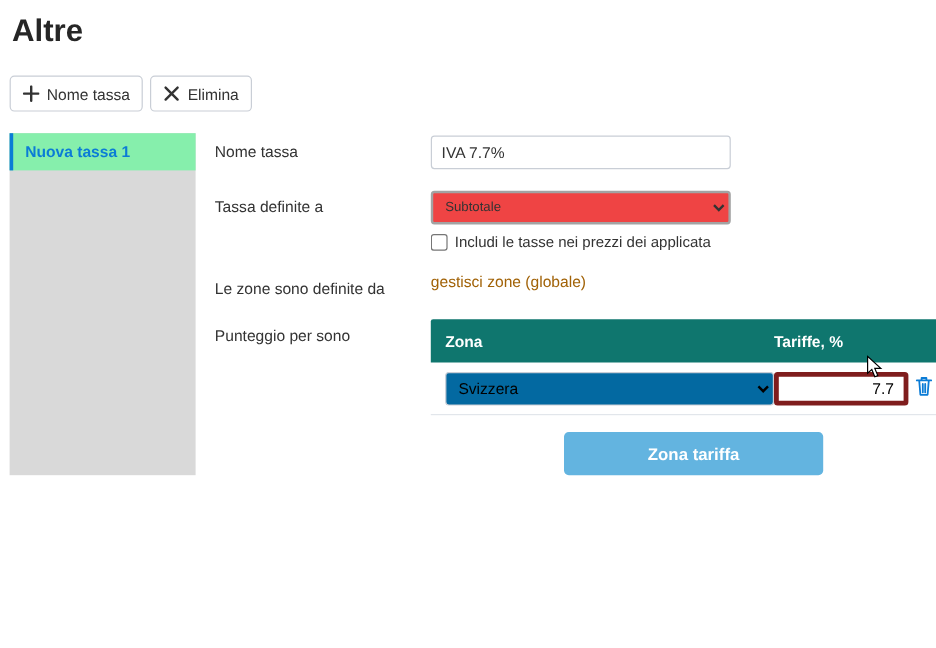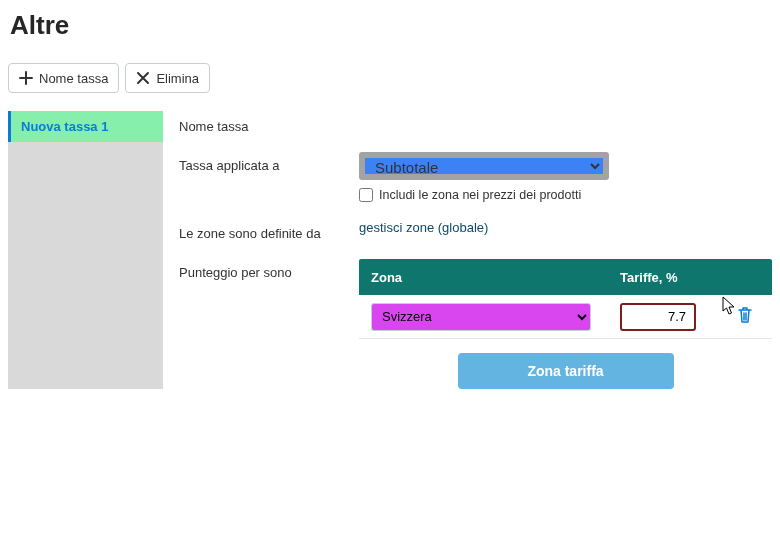--- a/index.html
+++ b/index.html
@@ -9,35 +9,35 @@
   .btn { display: inline-flex; align-items: center; gap: 6px; height: 30px; padding: 0 10px; background: #fff; border: 1px solid #c9ced6; border-radius: 4px; font-size: 13px; color: #333; cursor: pointer; }
   .btn .ico { display: inline-flex; width: 14px; height: 14px; align-items: center; justify-content: center; font-weight: 700; color: #333; }
   .layout { display: flex; }
   .sidebar { width: 155px; flex: 0 0 155px; background: #d9d9d9; }
   .sidebar-item { background: #86efac; border-left: 3px solid #0b7cd6; padding: 8px 10px; font-size: 13px; font-weight: 600; color: #0b7cd6; cursor: pointer; }
   .form { flex: 1; padding: 2px 0 0 16px; }
   .row { display: flex; align-items: flex-start; margin-bottom: 18px; }
   .row .label { width: 180px; flex: 0 0 180px; font-size: 13px; color: #333; padding-top: 6px; }
   .row .field { flex: 1; }
   .text-input { width: 250px; height: 28px; border: 1px solid #c9ced6; border-radius: 3px; padding: 0 8px; font-size: 13px; color: #333; }
-  .select { width: 250px; height: 28px; border: 6px solid #a3a3a3; border-radius: 3px; padding: 0 6px; font-size: 15px; background: #3b82f6; color: #333; }
+  .select { width: 250px; height: 28px; border: 2px solid #a3a3a3; border-radius: 3px; padding: 0 6px; font-size: 11px; background: #ef4444; color: #333; }
   .check-line { display: flex; align-items: center; gap: 6px; margin-top: 8px; font-size: 12.5px; color: #333; }
   .check-line input[type=checkbox] { width: 14px; height: 14px; accent-color: #0b7cd6; }
   .zone-row-inline { display: flex; align-items: center; gap: 18px; }
-  .link { color: #0c4a6e; font-size: 13px; cursor: pointer; text-decoration: none; }
+  .link { color: #a16207; font-size: 13px; cursor: pointer; text-decoration: none; }
   .rates-wrap { flex: 1; }
   .rates-header { display: flex; align-items: center; background: #0f766e; color: #fff; font-weight: 600; font-size: 13px; height: 36px; padding: 0 12px; border-radius: 2px 2px 0 0; }
   .rates-header .col-zone { flex: 1; }
   .rates-header .col-rate { width: 140px; }
   .rate-row { display: flex; align-items: center; height: 44px; padding: 0 12px; border-bottom: 1px solid #e2e6eb; }
   .rate-row .col-zone { flex: 1; display: flex; align-items: center; }
   .rate-row .col-rate { width: 110px; display: flex; align-items: center; }
   .rate-row .col-actions { width: 30px; display: flex; align-items: center; justify-content: center; }
-  .rate-select { width: 220px; height: 28px; border: 1px solid #c9ced6; border-radius: 3px; padding: 0 6px; font-size: 13px; background: #d946ef; }
-  .rate-input { width: 76px; height: 28px; border: 2px solid #7f1d1d; border-radius: 3px; padding: 0 8px; text-align: right; font-size: 13px; }
+  .rate-select { width: 274px; height: 28px; border: 1px solid #c9ced6; border-radius: 3px; padding: 0 6px; font-size: 13px; background: #0369a1; }
+  .rate-input { width: 112px; height: 28px; border: 4px solid #7f1d1d; border-radius: 3px; padding: 0 8px; text-align: right; font-size: 13px; }
   .trash { color: #0b7cd6; cursor: pointer; }
   .other-zone-label { font-size: 13px; color: #333; padding-left: 2px; }
   .new-rate-wrap { display: flex; justify-content: center; margin-top: 14px; }
   .btn-primary { width: 216px; height: 36px; border: none; border-radius: 4px; background: #63b4e0; color: #fff; font-weight: 700; font-size: 14px; cursor: pointer; }
   .cursor { position: absolute; left: 722px; top: 296px; pointer-events: none; }
 </style>
 </head>
 <body>
 
 <h1 class="page-title">Altre</h1>
@@ -64,32 +64,33 @@
 <div class="layout">
   <div class="sidebar">
     <div class="sidebar-item">Nuova tassa 1</div>
   </div>
 
   <div class="form">
 
     <div class="row">
       <div class="label">Nome tassa</div>
       <div class="field">
+        <input type="text" class="text-input" value="IVA 7.7%" style="">
       </div>
     </div>
 
     <div class="row">
-      <div class="label">Tassa applicata a</div>
+      <div class="label">Tassa definite a</div>
       <div class="field">
         <select class="select">
           <option>Subtotale</option>
         </select>
         <div class="check-line">
           <input type="checkbox" style="">
-          <span>Includi le zona nei prezzi dei prodotti</span>
+          <span>Includi le tasse nei prezzi dei applicata</span>
         </div>
       </div>
     </div>
 
     <div class="row">
       <div class="label">Le zone sono definite da</div>
       <div class="field zone-row-inline">
         <a class="link">gestisci zone (globale)</a>
       </div>
     </div>

